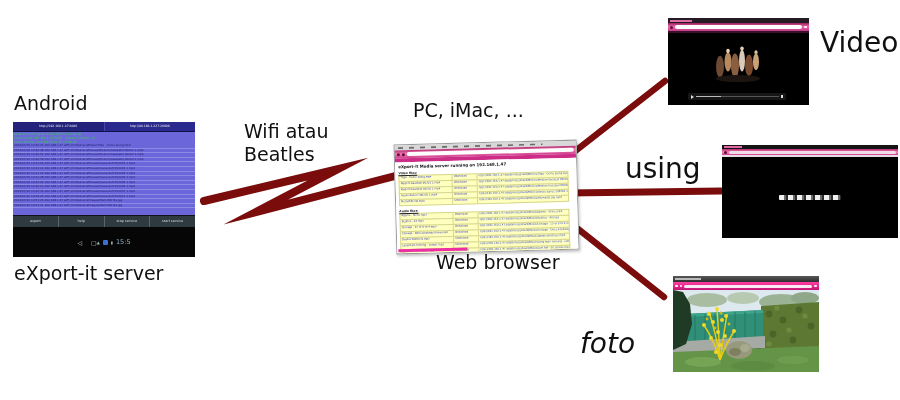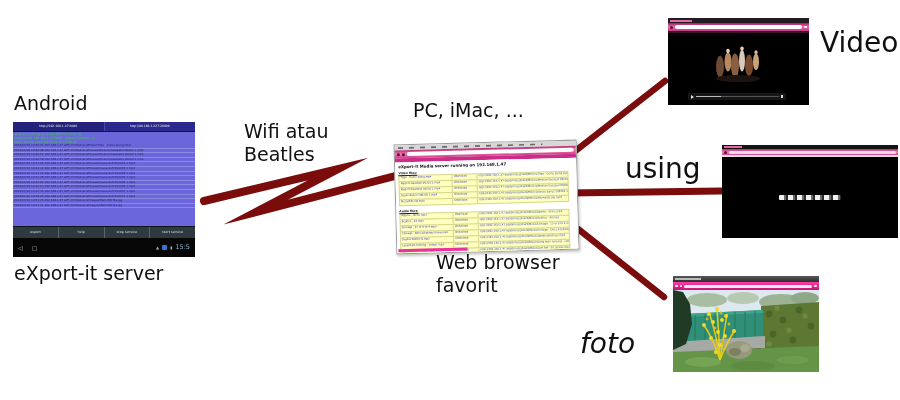--- a/index.html
+++ b/index.html
@@ -19,22 +19,22 @@
   .droid-header .cell+.cell{border-left:1px solid #4a4aa6;background:#2a2a8e;}
   .droid-green .gline{height:4px;font-size:3px;line-height:4px;color:#35d04a;
        overflow:hidden;white-space:nowrap;padding-left:1px;}
   .droid-rows .lrow{height:3.6px;border-bottom:1px solid #8d8ae6;font-size:2.8px;line-height:3.6px;
        color:#1c1c66;overflow:hidden;white-space:nowrap;padding-left:1px;}
   .droid-space{flex:1;}
   .droid-buttons{height:11px;display:flex;background:#2e3a40;border-top:1px solid #0e1418;}
   .droid-buttons .dbtn{flex:1;font-size:3.4px;line-height:11px;text-align:center;color:#d8dee2;
        overflow:hidden;white-space:nowrap;}
   .droid-buttons .dbtn+.dbtn{border-left:1px solid #58646b;}
-  .droid-system{height:19px;background:#060606;display:flex;align-items:center;
-       justify-content:space-between;padding:0 5px;}
+  .droid-system{height:30px;background:#060606;display:flex;align-items:center;
+       justify-content:center;padding:0 5px;}
   .sys-left{display:flex;gap:9px;color:#c7ccd0;font-size:6px;line-height:13px;}
   .sys-right{display:flex;gap:3px;align-items:center;}
   .sys-ico{font-size:4px;color:#9fb6c2;line-height:13px;}
   .sys-chip{width:5px;height:5px;background:#3b6fd4;border-radius:1px;}
   .sys-time{font-size:6.5px;color:#8fb6cc;line-height:13px;}
 
   
   .browser{left:395px;top:142px;width:181px;height:108px;background:#fff;
        border:1px solid #9a9a9a;box-shadow:1px 2px 3px rgba(0,0,0,.25);transform:rotate(-1.5deg);}
   .menustrip{height:5px;background:#d8d8d8;
@@ -110,21 +110,20 @@
 
   <div class="lbl lbl-19" style="left:14px;top:92px;">Android</div>
   <div class="lbl lbl-19" style="left:14px;top:262px;">eXport-it server</div>
   <div class="lbl lbl-19" style="left:244px;top:112px;margin-top:8px;">
     <div>Wifi atau</div>
     <div>Beatles</div>
   </div>
   <div class="lbl lbl-19" style="left:413px;top:99px;">PC, iMac, ...</div>
   <div class="lbl lbl-19" style="left:392px;top:251px;margin-left:44px;">
     <div>Web browser</div>
-    <div>favorit</div>
   </div>
   <div class="lbl lbl-21" style="left:820px;top:30px;">Video</div>
   <div class="lbl lbl-21" style="left:625px;top:156px;">using</div>
   <div class="lbl lbl-21" style="left:580px;top:331px;font-style:italic;">foto</div>
 
   <div class="win droid">
     <div class="droid-header">
       <div class="cell">http://192.168.1.47:8080</div>
       <div class="cell">http://88.168.1.227:20000</div>
     </div>

